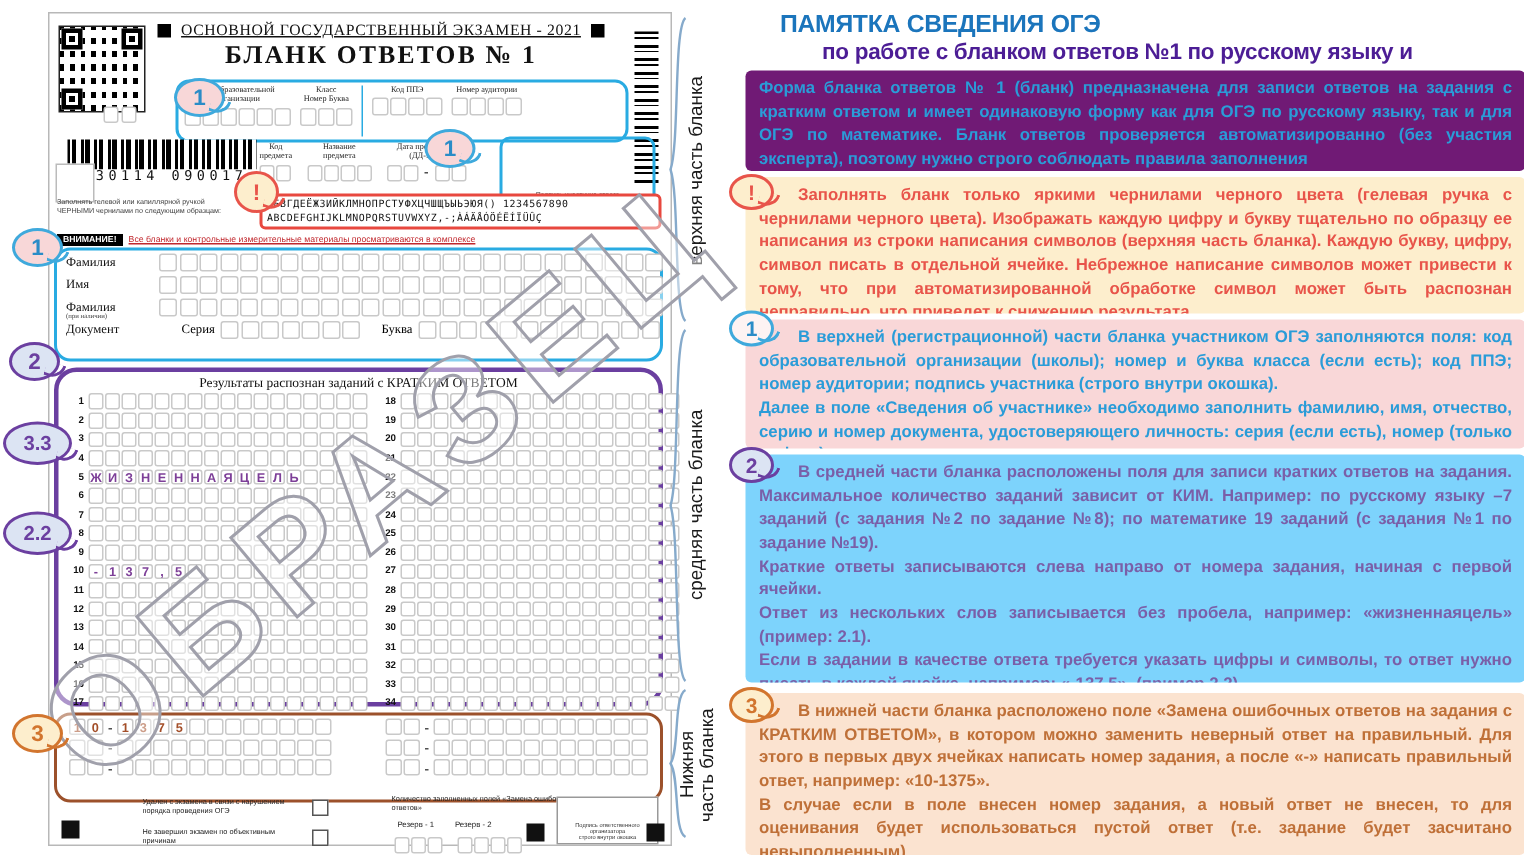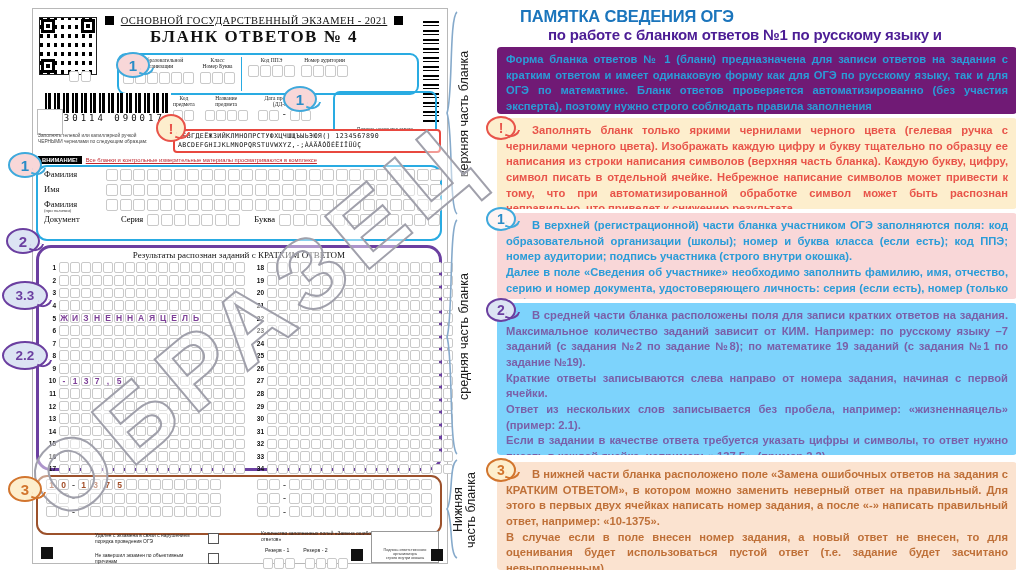--- a/index.html
+++ b/index.html
@@ -135,21 +135,21 @@
       <span class="finder" style="left:1px;top:1px;"></span>
       <span class="finder" style="right:1px;top:1px;"></span>
       <span class="finder" style="left:1px;bottom:1px;"></span>
     </div>
     <div class="exam-head">
       <div class="exam-line1">
         <span class="blk-sq"></span>
         <span class="exam-title">ОСНОВНОЙ ГОСУДАРСТВЕННЫЙ ЭКЗАМЕН - 2021</span>
         <span class="blk-sq"></span>
       </div>
-      <div class="sheet-title">БЛАНК ОТВЕТОВ № 4</div>
+      <div class="sheet-title">БЛАНК ОТВЕТОВ № 1</div>
     </div>
     <div class="vbarcode"></div>
 
     <div class="twocells">
         <span class="cell"></span>
         <span class="cell"></span>
       </div>
 
     <div class="regbox">
       <div class="fgroup">

